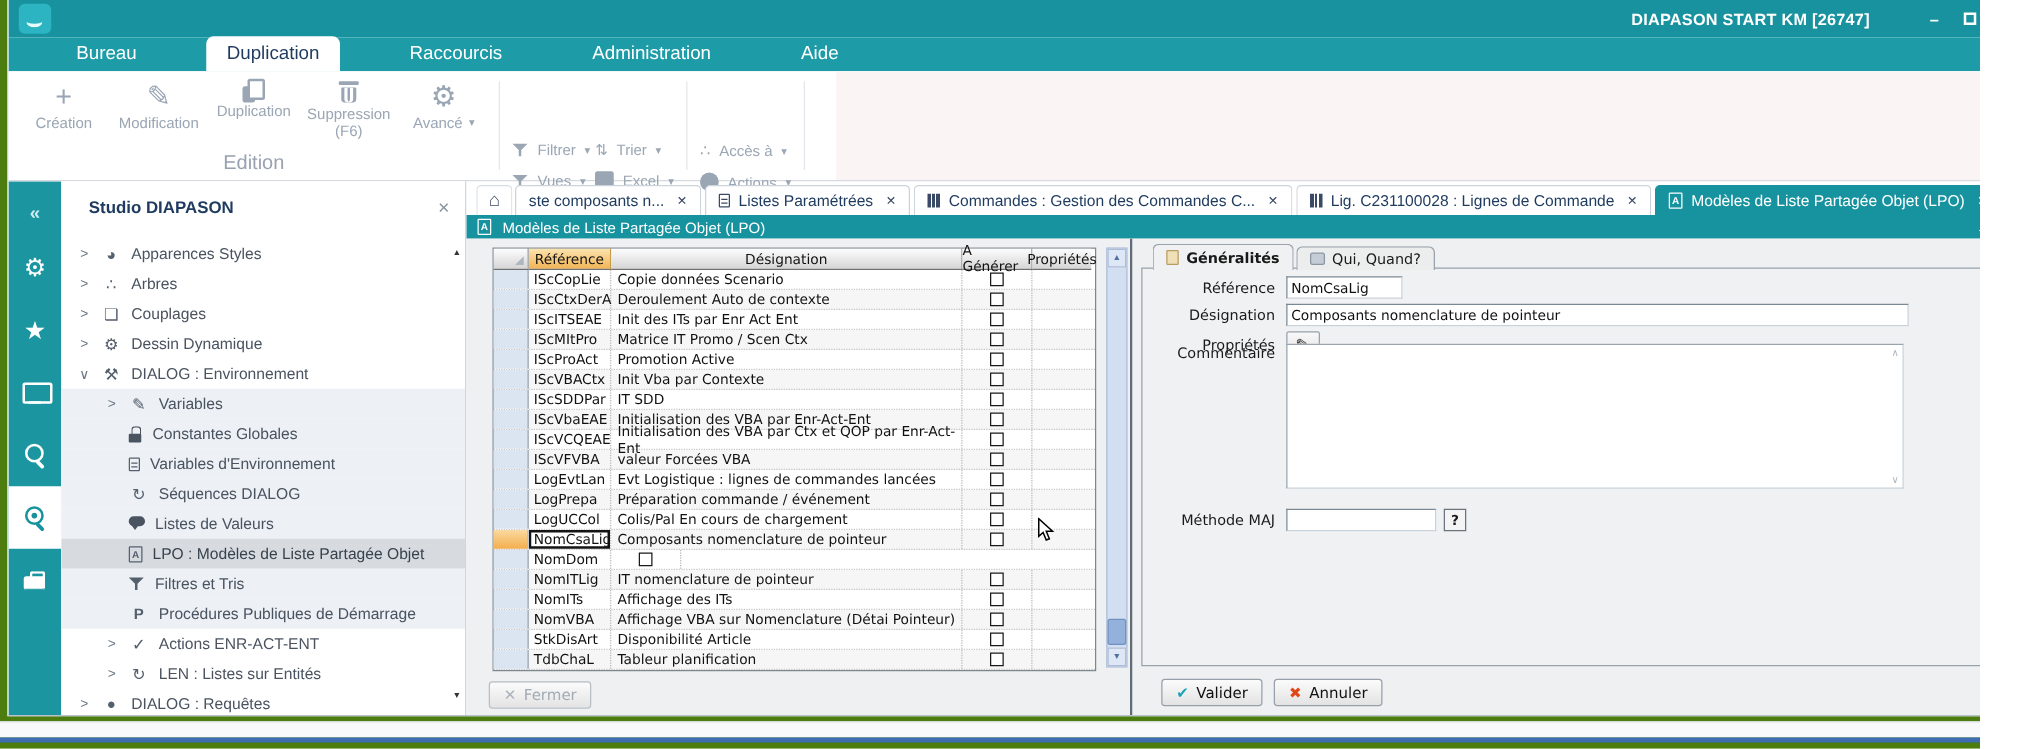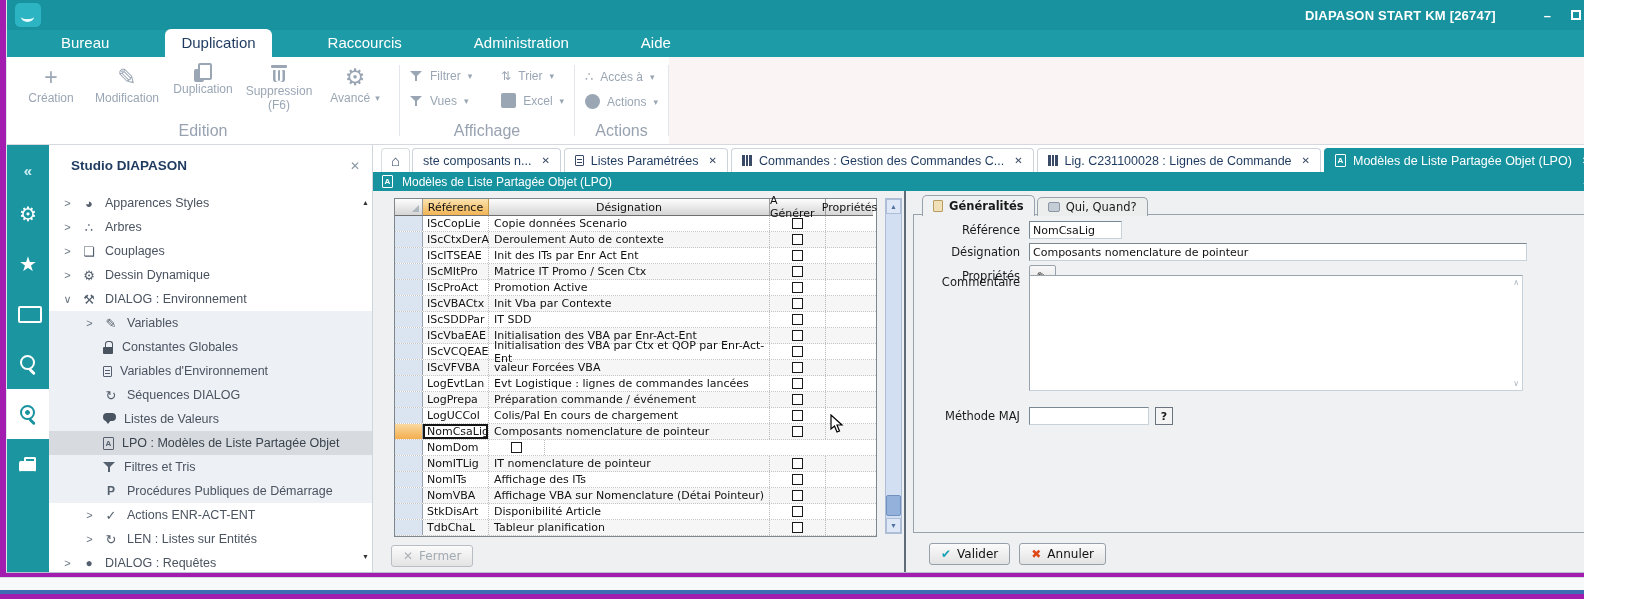--- a/index.html
+++ b/index.html
@@ -1,18 +1,18 @@
 <!DOCTYPE html>
 <html><head>
 <meta charset="utf-8">
 <style>
   * { margin:0; padding:0; box-sizing:border-box; }
   html,body { background:#fff; }
   .stage { position:relative; width:1584px; height:599px; overflow:hidden;
-           font-family:"Liberation Sans", sans-serif; background:#a21caf; }
+           font-family:"Liberation Sans", sans-serif; background:#4d7c0f; }
   .window { position:absolute; left:6px; top:0; width:1620px; height:573px;
             background:#fff; border-bottom:1px solid #b8c2cc; border-left:1px solid #dfe5ea; }
 
   
   .titlebar { height:30px; background:#17929e; display:flex; align-items:center; padding:0 14px 0 8px; }
   .g-app-logo-icon { width:26px; height:24px; background:#2db4c2; border-radius:5px; position:relative; }
   .g-app-logo-icon::after { content:""; position:absolute; left:6px; top:9px; width:13px; height:7px;
       border-bottom:3px solid #e8fbff; border-radius:50%; }
   .title { margin-left:auto; color:#fff; font-weight:bold; font-size:13px; letter-spacing:.2px; }
   .wcontrols { display:flex; align-items:center; gap:20px; margin-left:48px; color:#fff; }
@@ -27,21 +27,21 @@
   
   .ribbon { position:relative; height:88px; border-bottom:1px solid #d6dade; display:flex; align-items:stretch; background:#fff; }
   .ribbon-tint { position:absolute; left:662px; right:0; top:0; bottom:0; background:#faf4f5; }
   .rgroup { position:relative; display:flex; flex-direction:column; padding:6px 8px 2px; }
   .bigbtns { display:flex; gap:4px; }
   .bigbtn { width:72px; display:flex; flex-direction:column; align-items:center; color:#9aa6b4; font-size:12px; text-align:center; }
   .bicon { height:28px; display:flex; align-items:center; justify-content:center; font-size:23px; color:#9aa6b4; }
   .blrow { display:flex; align-items:center; gap:5px; }
   .glabel { margin-top:auto; text-align:center; color:#98a2b0; font-size:16px; padding-bottom:2px; }
   .vsep { width:1px; background:#e3e7eb; margin:8px 0; }
-  .sgrid { display:grid; grid-template-columns:auto auto; gap:10px 29px; padding:6px 2px 0; }
+  .sgrid { display:grid; grid-template-columns:auto auto; gap:10px 4px; padding:6px 2px 0;margin-top:44px; }
   .smallbtn { display:flex; align-items:center; gap:7px; color:#9aa6b4; font-size:12px; white-space:nowrap; }
   .caret { font-size:9px; color:#9aa6b4; }
 
   
   .main { display:flex; height:427px; }
 
   .rail { width:42px; background:#1b96a1; display:flex; flex-direction:column; align-items:stretch; padding-top:6px; }
   .rail-item { height:50px; display:flex; align-items:center; justify-content:center; color:#fff; font-size:20px; }
   .rail-item.small { height:38px; font-size:15px; font-weight:bold; color:#cfeef2; }
   .rail-item.active { background:#fff; color:#17929e; }

